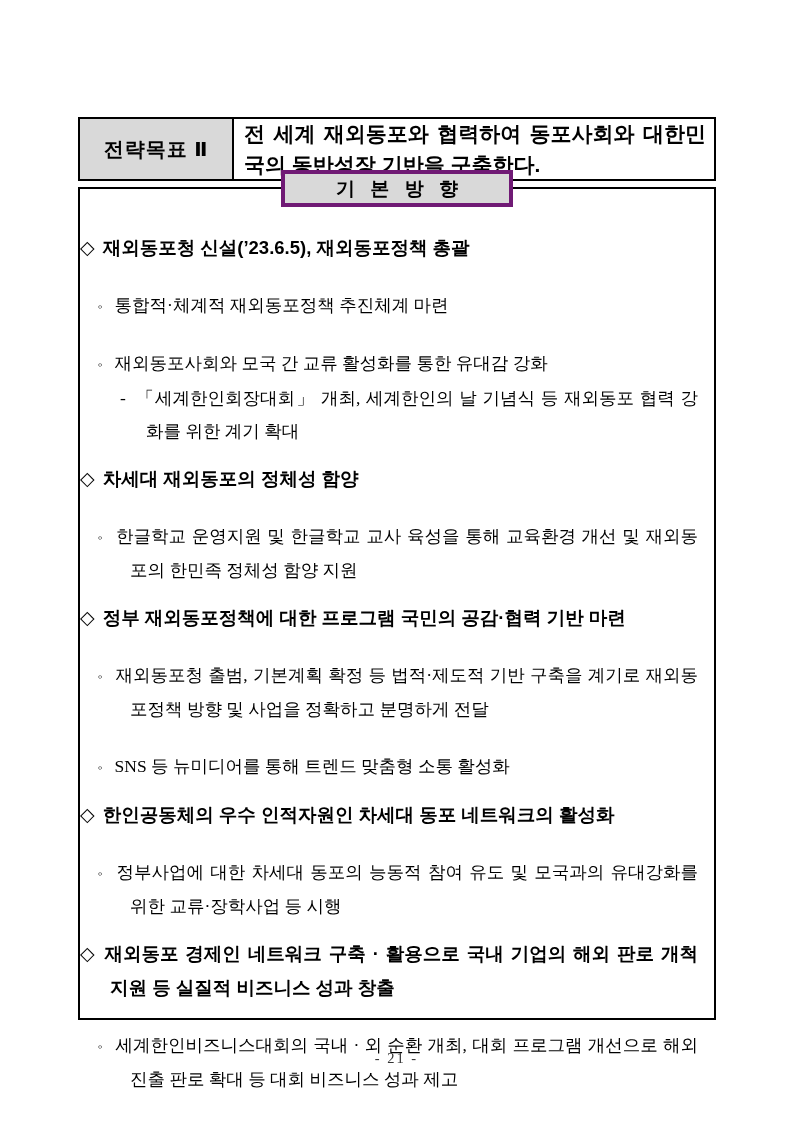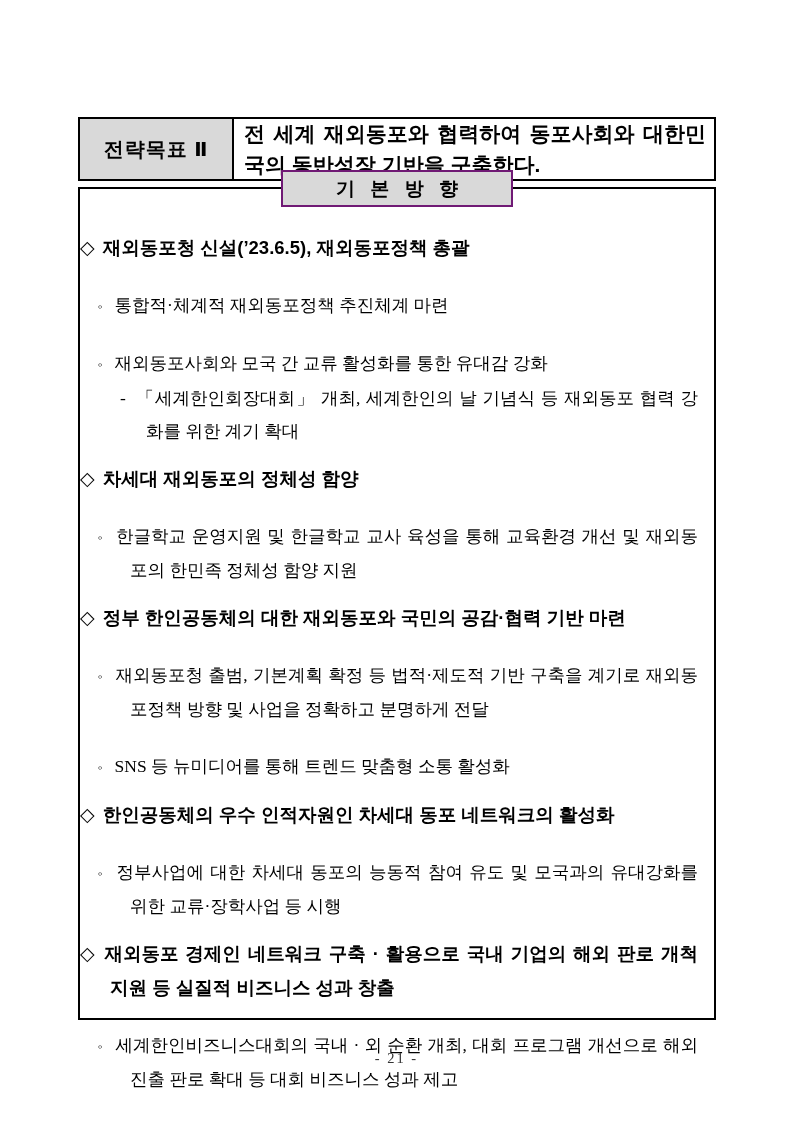--- a/index.html
+++ b/index.html
@@ -47,21 +47,21 @@
     width: 638px; height: 833px;
     border: 2px solid #000;
     box-sizing: border-box;
     background: #fff;
   }
   .main-title {
     position: absolute; top: -19px; left: 50%;
     transform: translateX(-50%);
     width: 232px; height: 37px;
     background: #d9d9d9;
-    border: 2px solid #701a75;
+    border: 4px solid #701a75;
     box-sizing: border-box;
     display: flex; align-items: center; justify-content: center;
     font-family: "Liberation Sans", "DejaVu Sans", sans-serif;
     font-weight: bold; font-size: 19px;
     letter-spacing: 5px;
     padding-left: 5px;
   }
 
   .content { padding: 42px 16px 0 0; }
   .section { margin-bottom: 14px; }
@@ -124,21 +124,21 @@
       <div class="item"><span class="bullet">◦</span><span>재외동포사회와 모국 간 교류 활성화를 통한 유대감 강화</span></div>
       <div class="subitem"><span class="bullet">-</span><span>「세계한인회장대회」 개최, 세계한인의 날 기념식 등 재외동포 협력 강화를 위한 계기 확대</span></div>
     </div>
 
     <div class="section">
       <div class="heading"><span class="bullet">◇</span><span>차세대 재외동포의 정체성 함양</span></div>
       <div class="item"><span class="bullet">◦</span><span>한글학교 운영지원 및 한글학교 교사 육성을 통해 교육환경 개선 및 재외동포의 한민족 정체성 함양 지원</span></div>
     </div>
 
     <div class="section">
-      <div class="heading"><span class="bullet">◇</span><span>정부 한인공동체의 대한 재외동포와 국민의 공감·협력 기반 마련</span></div>
+      <div class="heading"><span class="bullet">◇</span><span>정부 재외동포정책에 대한 프로그램 국민의 공감·협력 기반 마련</span></div>
       <div class="item"><span class="bullet">◦</span><span>재외동포청 출범, 기본계획 확정 등 법적·제도적 기반 구축을 계기로 재외동포정책 방향 및 사업을 정확하고 분명하게 전달</span></div>
       <div class="item"><span class="bullet">◦</span><span>SNS 등 뉴미디어를 통해 트렌드 맞춤형 소통 활성화</span></div>
     </div>
 
     <div class="section">
       <div class="heading"><span class="bullet">◇</span><span>한인공동체의 우수 인적자원인 차세대 동포 네트워크의 활성화</span></div>
       <div class="item"><span class="bullet">◦</span><span>정부사업에 대한 차세대 동포의 능동적 참여 유도 및 모국과의 유대강화를 위한 교류·장학사업 등 시행</span></div>
     </div>
 
     <div class="section">

